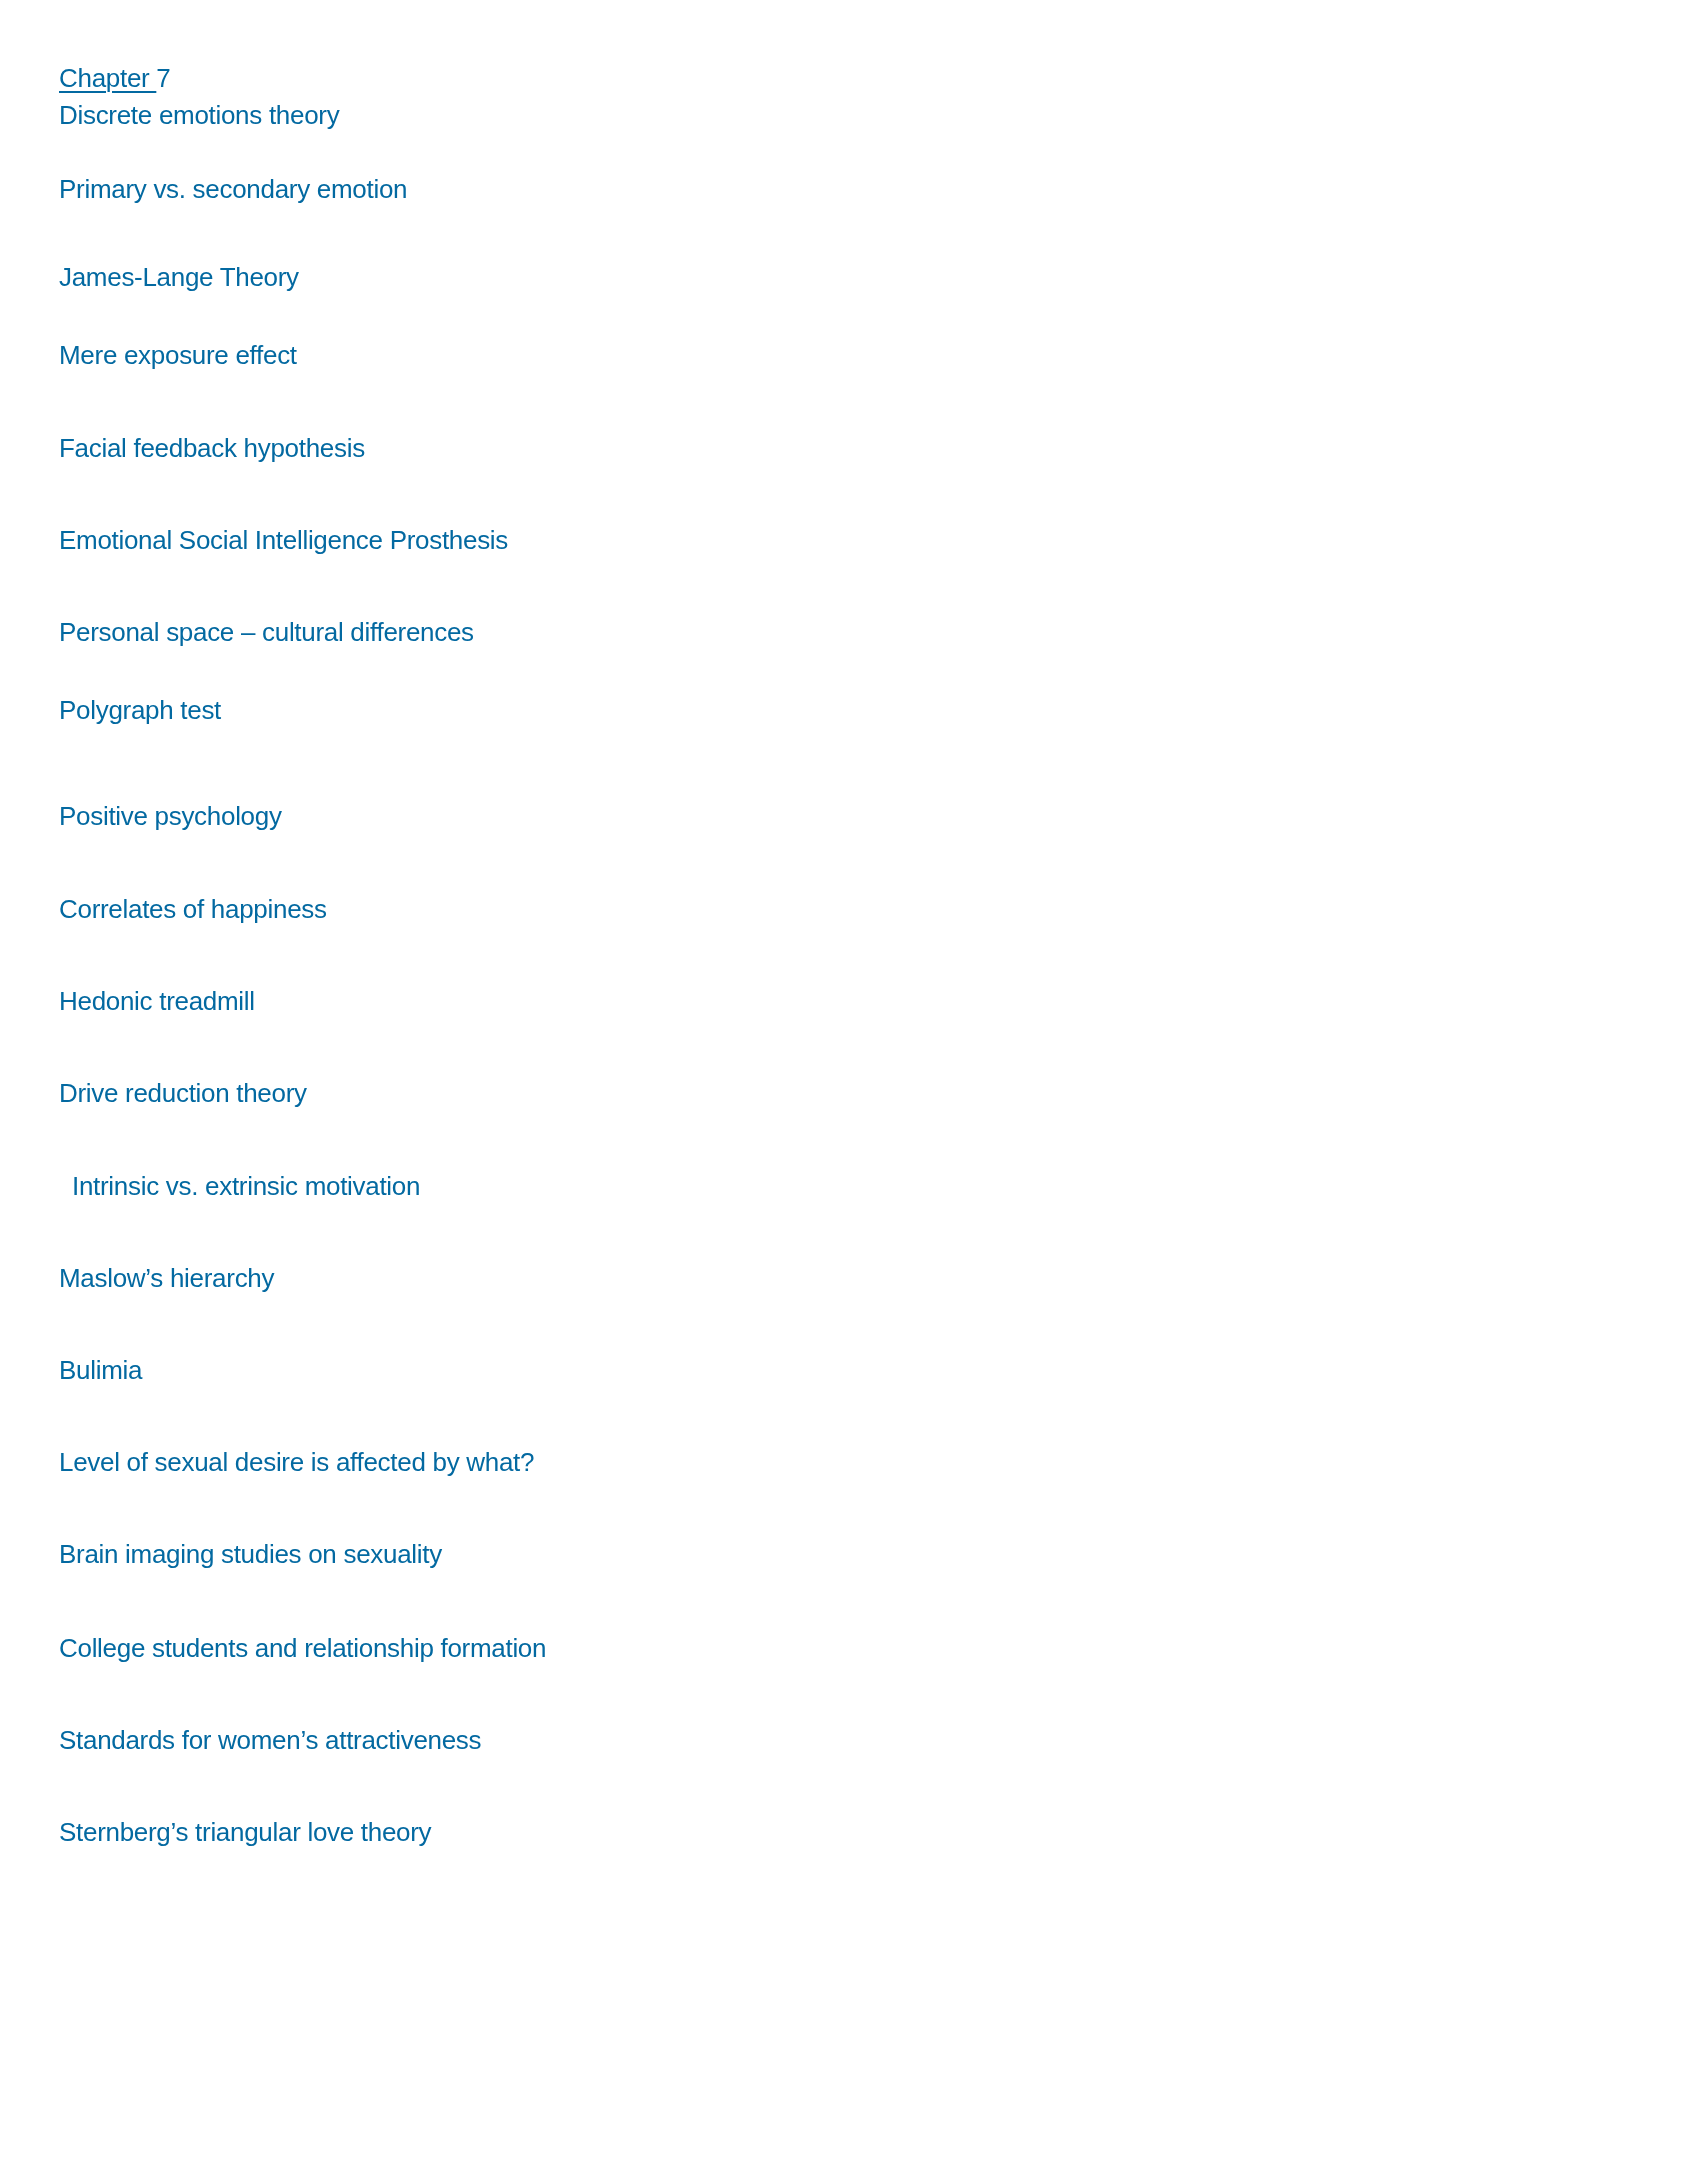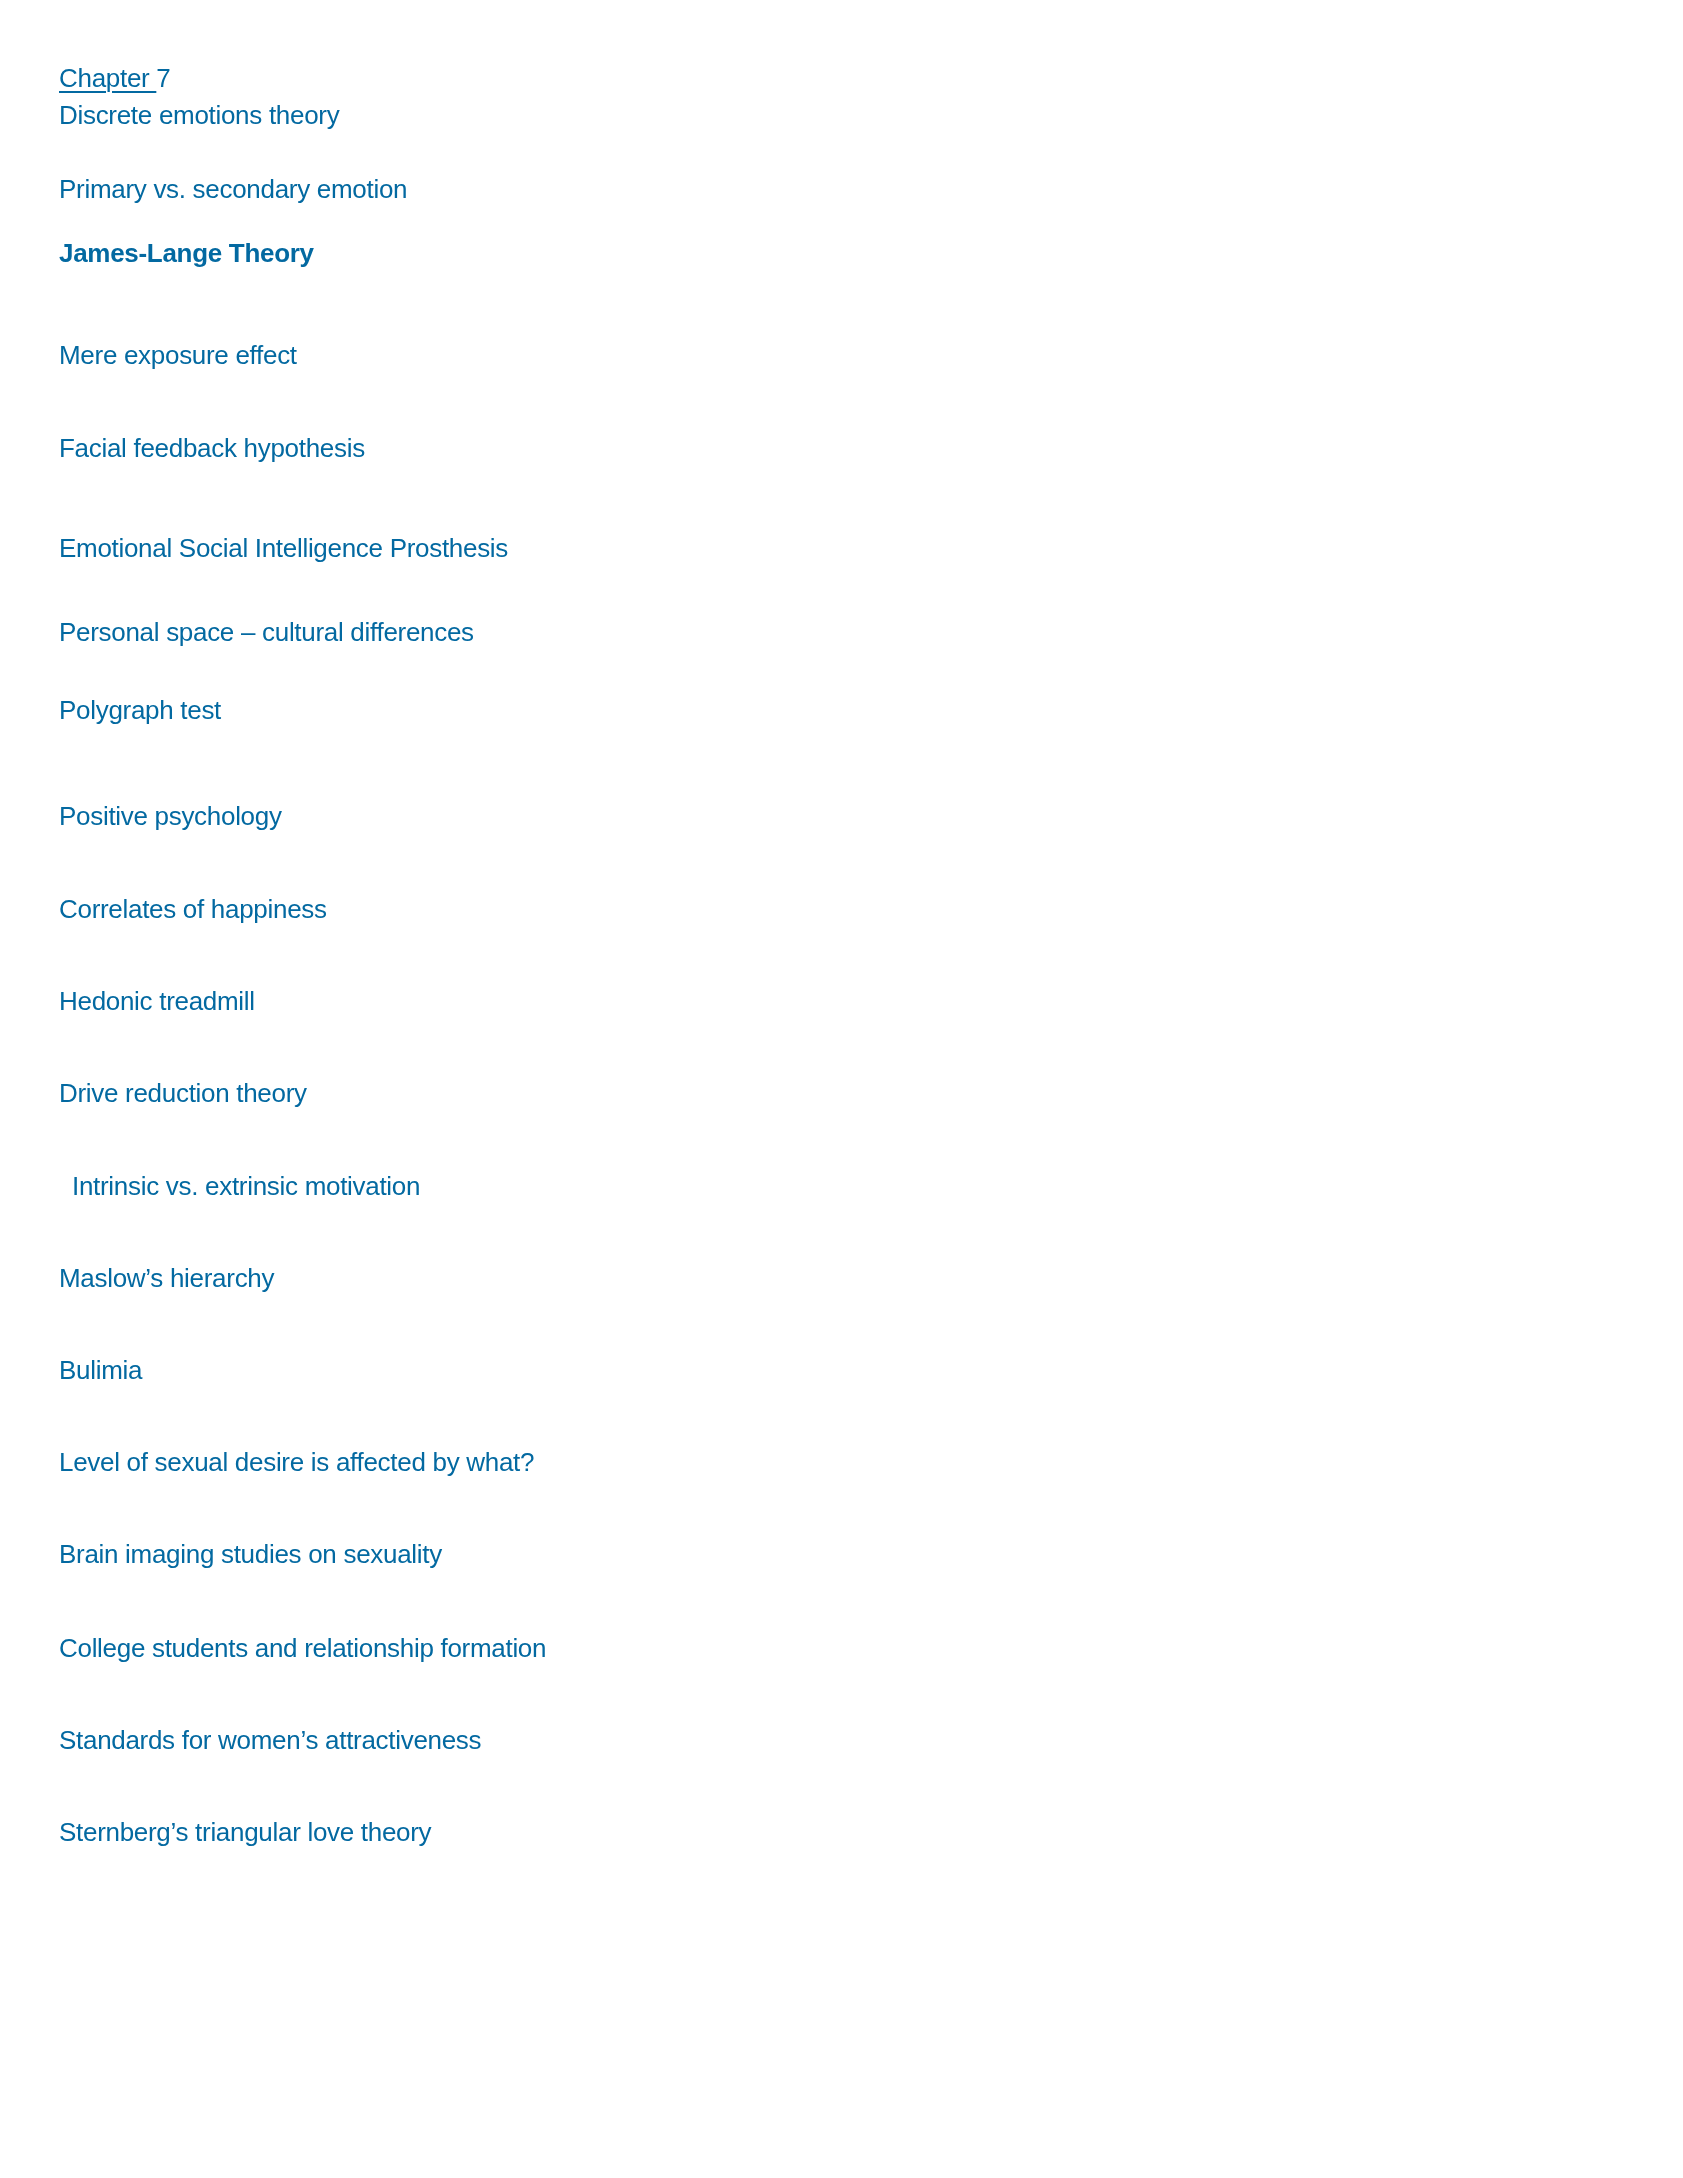--- a/index.html
+++ b/index.html
@@ -40,24 +40,24 @@
 </style>
 </head>
 <body>
 
 <div class="page">
 
   <div class="line" style="top:65px;"><span class="heading-underlined">Chapter </span><span>7</span></div>
 
   <div class="line" style="top:102px;">Discrete emotions theory</div>
   <div class="line" style="top:176px;">Primary vs. secondary emotion</div>
-  <div class="line" style="top:240px;font-weight:bold;">James-Lange Theory</div>
+  <div class="line" style="top:264px;">James-Lange Theory</div>
   <div class="line" style="top:342px;">Mere exposure effect</div>
   <div class="line" style="top:435px;">Facial feedback hypothesis</div>
-  <div class="line" style="top:527px;margin-top:8px;">Emotional Social Intelligence Prosthesis</div>
+  <div class="line" style="top:527px;">Emotional Social Intelligence Prosthesis</div>
   <div class="line" style="top:619px;">Personal space – cultural differences</div>
   <div class="line" style="top:697px;">Polygraph test</div>
   <div class="line" style="top:803px;">Positive psychology</div>
   <div class="line" style="top:896px;">Correlates of happiness</div>
   <div class="line" style="top:988px;">Hedonic treadmill</div>
   <div class="line" style="top:1080px;">Drive reduction theory</div>
   <div class="line" style="top:1173px;margin-left:13px;">Intrinsic vs. extrinsic motivation</div>
   <div class="line" style="top:1265px;">Maslow’s hierarchy</div>
   <div class="line" style="top:1357px;">Bulimia</div>
   <div class="line" style="top:1449px;">Level of sexual desire is affected by what?</div>

